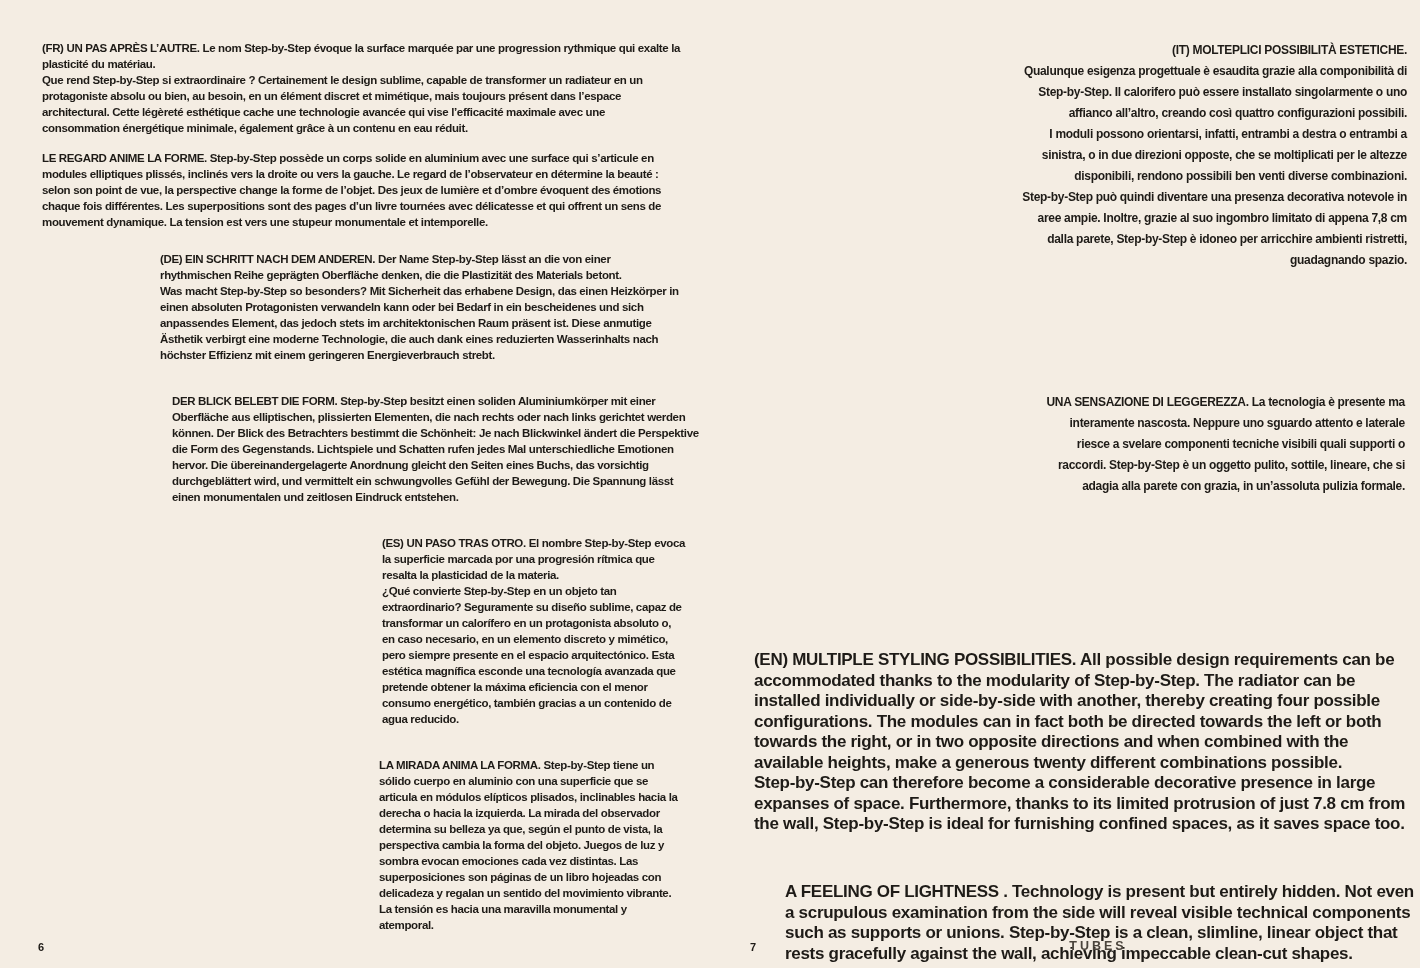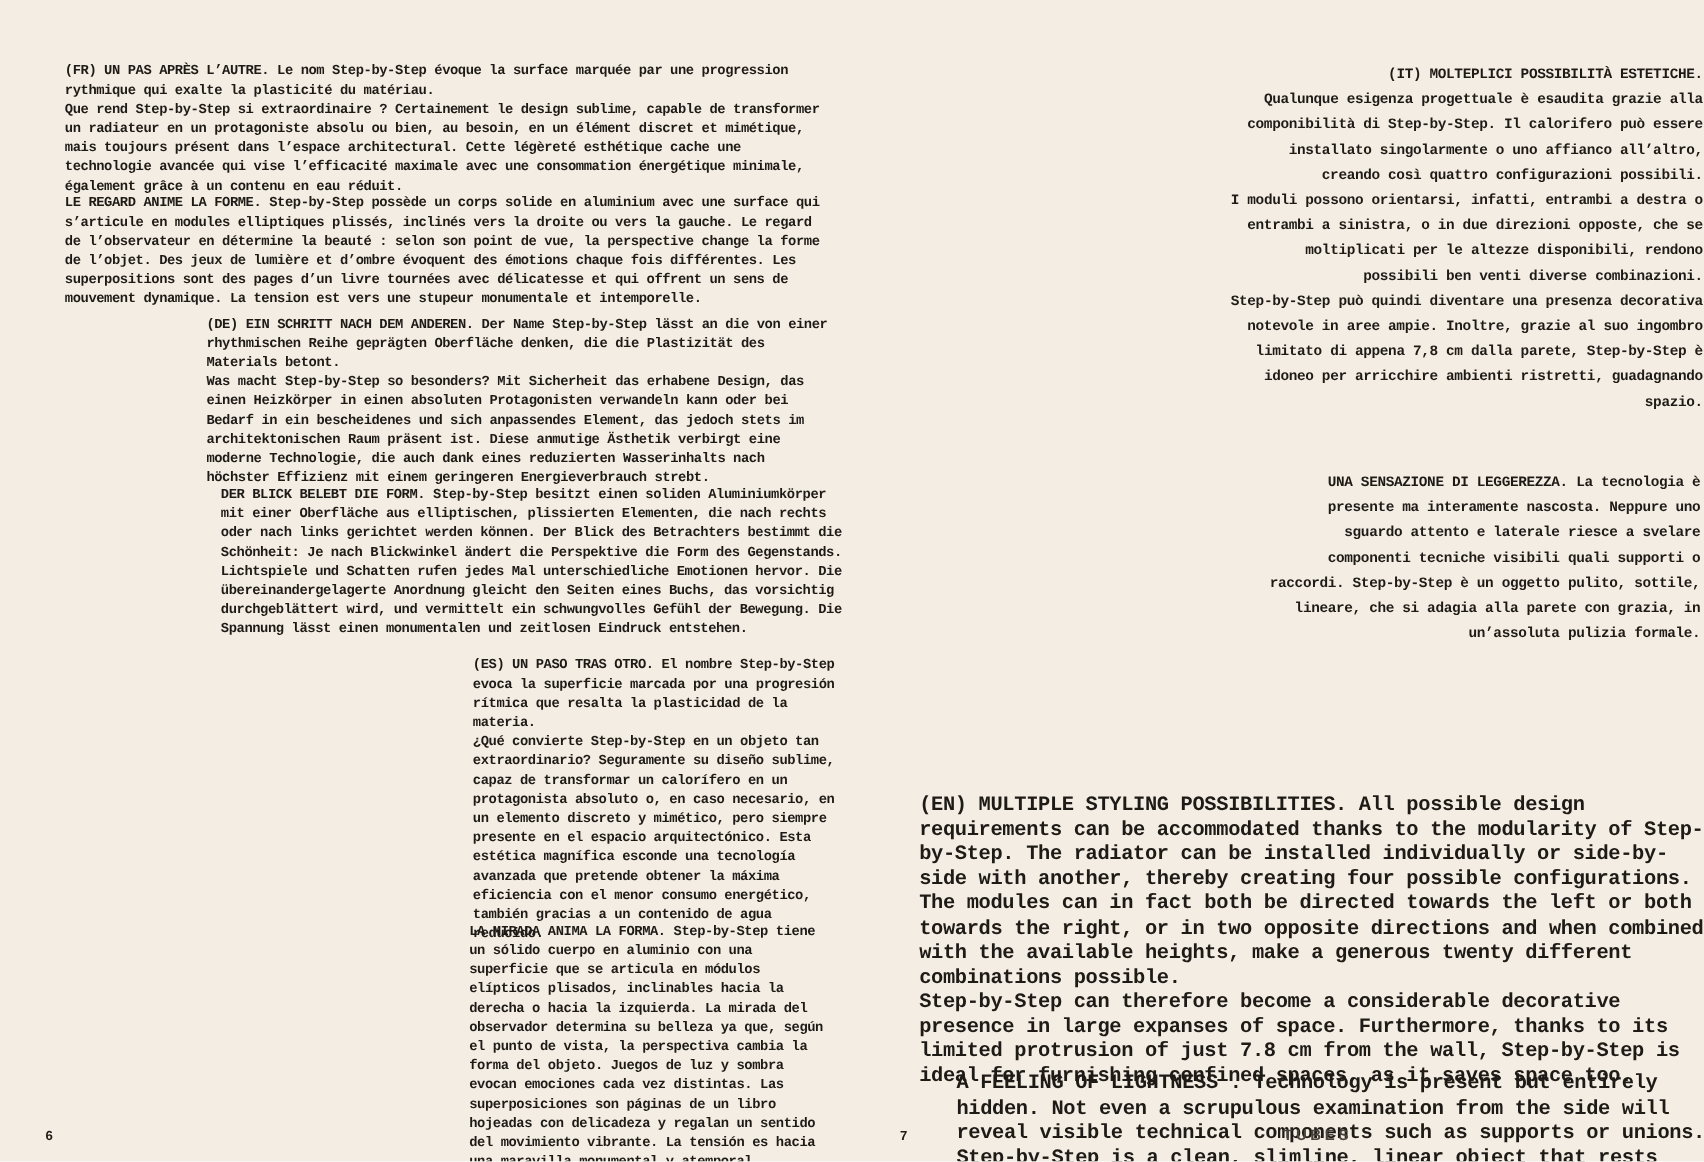--- a/index.html
+++ b/index.html
@@ -12,22 +12,21 @@
     height: 968px;
     background: #f4ede3;
     font-family: "Liberation Sans", sans-serif;
     color: #1e1b17;
     overflow: hidden;
   }
   .para {
     position: absolute;
     font-weight: bold;
     white-space: pre-line;
-    margin: 16px;
-    font-family: Liberation Mono, monospace;
+    margin: 4px;
   }
   .pg-left {
     font-size: 11.5px;
     line-height: 16px;
     letter-spacing: -0.35px;
   }
   .pg-right-it {
     font-size: 12px;
     line-height: 21px;
     letter-spacing: -0.3px;
@@ -81,21 +80,21 @@
 
     <span class="footer-item centered" style="left:394px;margin-top:48px;">Step-by-Step</span>
   </div>
 
   <div>
     <p class="para pg-right-it" style="left:1005px; top:36px; width:398px;">(IT) MOLTEPLICI POSSIBILITÀ ESTETICHE.
 Qualunque esigenza progettuale è esaudita grazie alla componibilità di Step-by-Step. Il calorifero può essere installato singolarmente o uno affianco all’altro, creando così quattro configurazioni possibili.
 I moduli possono orientarsi, infatti, entrambi a destra o entrambi a sinistra, o in due direzioni opposte, che se moltiplicati per le altezze disponibili, rendono possibili ben venti diverse combinazioni.
 Step-by-Step può quindi diventare una presenza decorativa notevole in aree ampie. Inoltre, grazie al suo ingombro limitato di appena 7,8 cm dalla parete, Step-by-Step è idoneo per arricchire ambienti ristretti, guadagnando spazio.</p>
 
-    <p class="para pg-right-it" style="left:1041px; top:376px; width:360px;">UNA SENSAZIONE DI LEGGEREZZA. La tecnologia è presente ma interamente nascosta. Neppure uno sguardo attento e laterale riesce a svelare componenti tecniche visibili quali supporti o raccordi. Step-by-Step è un oggetto pulito, sottile, lineare, che si adagia alla parete con grazia, in un’assoluta pulizia formale.</p>
+    <p class="para pg-right-it" style="left:1041px; top:388px; width:360px;">UNA SENSAZIONE DI LEGGEREZZA. La tecnologia è presente ma interamente nascosta. Neppure uno sguardo attento e laterale riesce a svelare componenti tecniche visibili quali supporti o raccordi. Step-by-Step è un oggetto pulito, sottile, lineare, che si adagia alla parete con grazia, in un’assoluta pulizia formale.</p>
 
     <p class="para pg-right-en" style="left:750px; top:646px; width:660px;">(EN) MULTIPLE STYLING POSSIBILITIES. All possible design requirements can be accommodated thanks to the modularity of Step-by-Step. The radiator can be installed individually or side-by-side with another, thereby creating four possible configurations. The modules can in fact both be directed towards the left or both towards the right, or in two opposite directions and when combined with the available heights, make a generous twenty different combinations possible.
 Step-by-Step can therefore become a considerable decorative presence in large expanses of space. Furthermore, thanks to its limited protrusion of just 7.8 cm from the wall, Step-by-Step is ideal for furnishing confined spaces, as it saves space too.</p>
 
     <p class="para pg-right-en" style="left:781px; top:878px; width:634px;">A FEELING OF LIGHTNESS . Technology is present but entirely hidden. Not even a scrupulous examination from the side will reveal visible technical components such as supports or unions. Step-by-Step is a clean, slimline, linear object that rests gracefully against the wall, achieving impeccable clean-cut shapes.</p>
 
     <span class="footer-item" style="left:750px;">7</span>
 
     <span class="footer-item centered" id="brand-logo" style="left:1098px; top:939px;">TUBES</span>
   </div>

